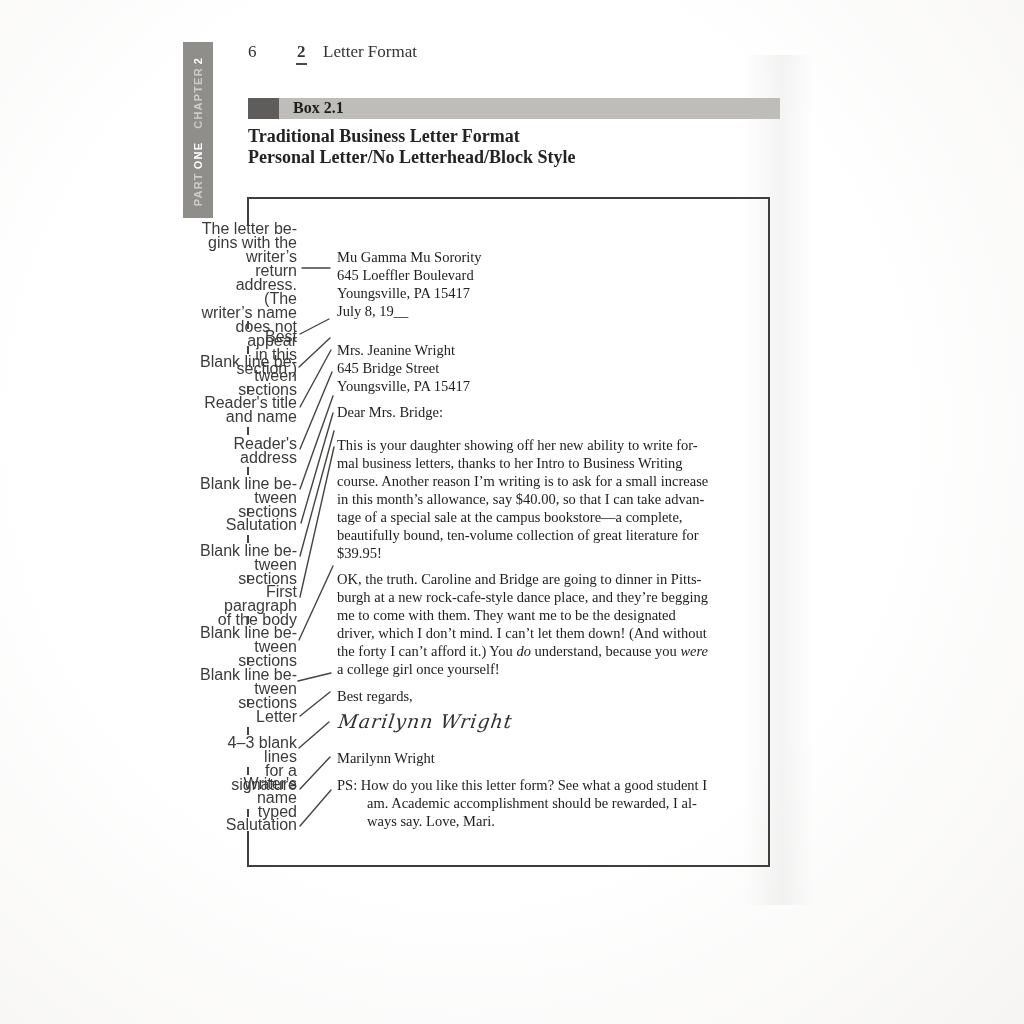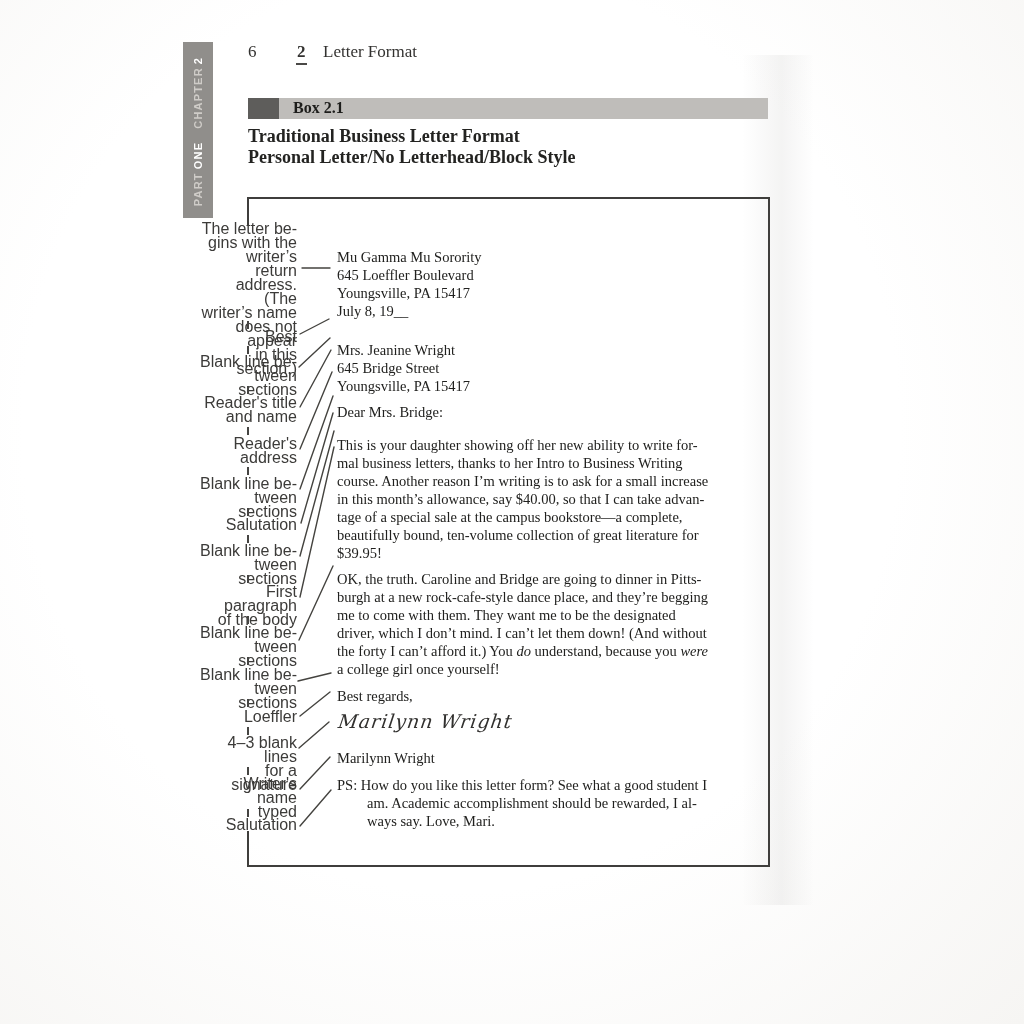--- a/index.html
+++ b/index.html
@@ -28,21 +28,21 @@
   .side-tab-text .brite { color:#ffffff; margin:0 3px; }
   .side-tab-text .gap { display:inline-block; width:10px; }
 
   
   .running-head { position:absolute; top:42px; left:248px; font-size:17px; color:#333230; }
   .running-head .pageno { position:absolute; left:0; top:0; }
   .running-head .chapno { position:absolute; left:48px; top:0; font-weight:bold; border-bottom:2px solid #4a4947; padding:0 1px 1px 1px; }
   .running-head .rtitle { position:absolute; left:75px; top:0; white-space:nowrap; }
 
   
-  .box-bar { position:absolute; left:248px; top:98px; width:520px; height:21px; background:#bfbdba; }
+  .box-bar { position:absolute; left:248px; top:98px; width:520px; height:21px; background:#bfbdba;padding-left:12px; }
   .box-bar-square { position:absolute; left:0; top:0; width:31px; height:21px; background:#5e5d5b; }
   .box-bar-label { position:absolute; left:45px; top:1px; font-size:16px; font-weight:bold; color:#1d1d1b; }
   .box-title { position:absolute; left:248px; top:126px; font-size:18px; font-weight:bold; color:#232321; line-height:21px; white-space:pre-line; }
 
   
   .letter-frame {
     position:absolute; left:247px; top:197px; width:521px; height:666px;
     border-top:2px solid #3f3e3c; border-right:2px solid #3f3e3c; border-bottom:2px solid #3f3e3c;
   }
   .stub { position:absolute; width:2px; background:#3f3e3c; left:247px; }
@@ -119,21 +119,21 @@
 tween sections</div>
 <div class="anno" style="top:518px">Salutation</div>
 <div class="anno" style="top:544px">Blank line be-
 tween sections</div>
 <div class="anno" style="top:585px">First paragraph
 of the body</div>
 <div class="anno" style="top:626px">Blank line be-
 tween sections</div>
 <div class="anno" style="top:668px">Blank line be-
 tween sections</div>
-<div class="anno" style="top:710px">Loeffler</div>
+<div class="anno" style="top:710px">Letter</div>
 <div class="anno" style="top:736px">4–3 blank lines
 for a signature</div>
 <div class="anno" style="top:777px">Writer's name
 typed</div>
 <div class="anno" style="top:818px">Salutation</div>
 
 <div class="tick" style="top:321px"></div>
 <div class="tick" style="top:346px"></div>
 <div class="tick" style="top:386px"></div>
 <div class="tick" style="top:427px"></div>

